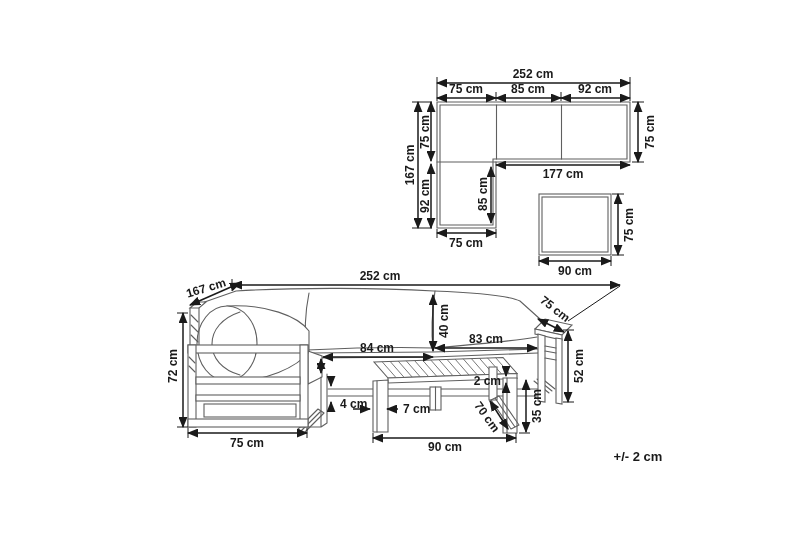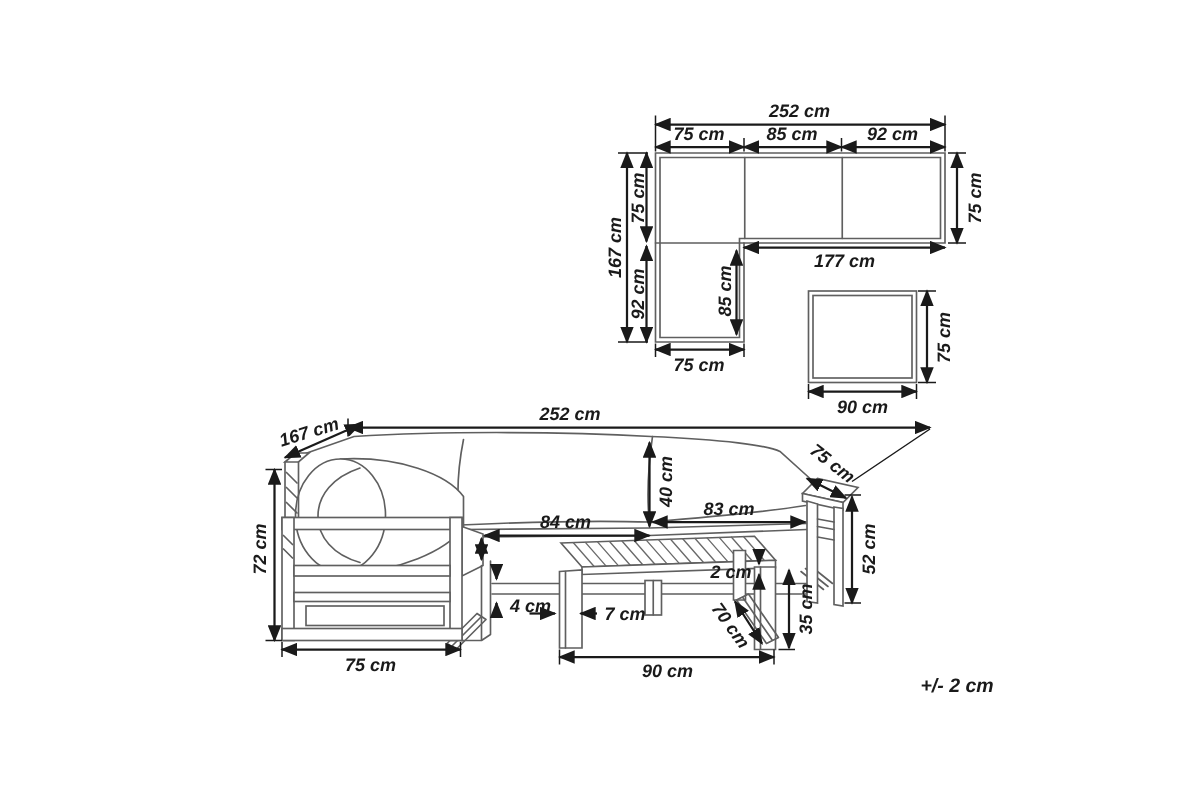--- a/index.html
+++ b/index.html
@@ -1,16 +1,16 @@
 <!DOCTYPE html>
 <html><head>
 <meta charset="utf-8">
 <style>
   html,body{margin:0;padding:0;background:#ffffff;}
-  .stage{position:relative;width:700px;height:533px;background:#fff;overflow:hidden;font-style:italic;}
+  .stage{position:relative;width:700px;height:533px;background:#fff;overflow:hidden;}
   svg{display:block;}
   .draw{stroke:#5f5f5f;stroke-width:1.1;fill:none;stroke-linecap:round;}
   .drawf{stroke:#5f5f5f;stroke-width:1.1;fill:#ffffff;}
   .slat{stroke:#6a6a6a;stroke-width:0.9;fill:none;}
   .dim{stroke:#1a1a1a;stroke-width:1.5;fill:none;}
   .tick{stroke:#1a1a1a;stroke-width:1;fill:none;}
   .lbl{font-family:"Liberation Sans","DejaVu Sans",sans-serif;font-size:12px;font-weight:bold;fill:#1a1a1a;}
   .lbl2{font-family:"Liberation Sans","DejaVu Sans",sans-serif;font-size:13px;font-weight:bold;fill:#1a1a1a;}
 </style>
 </head>

